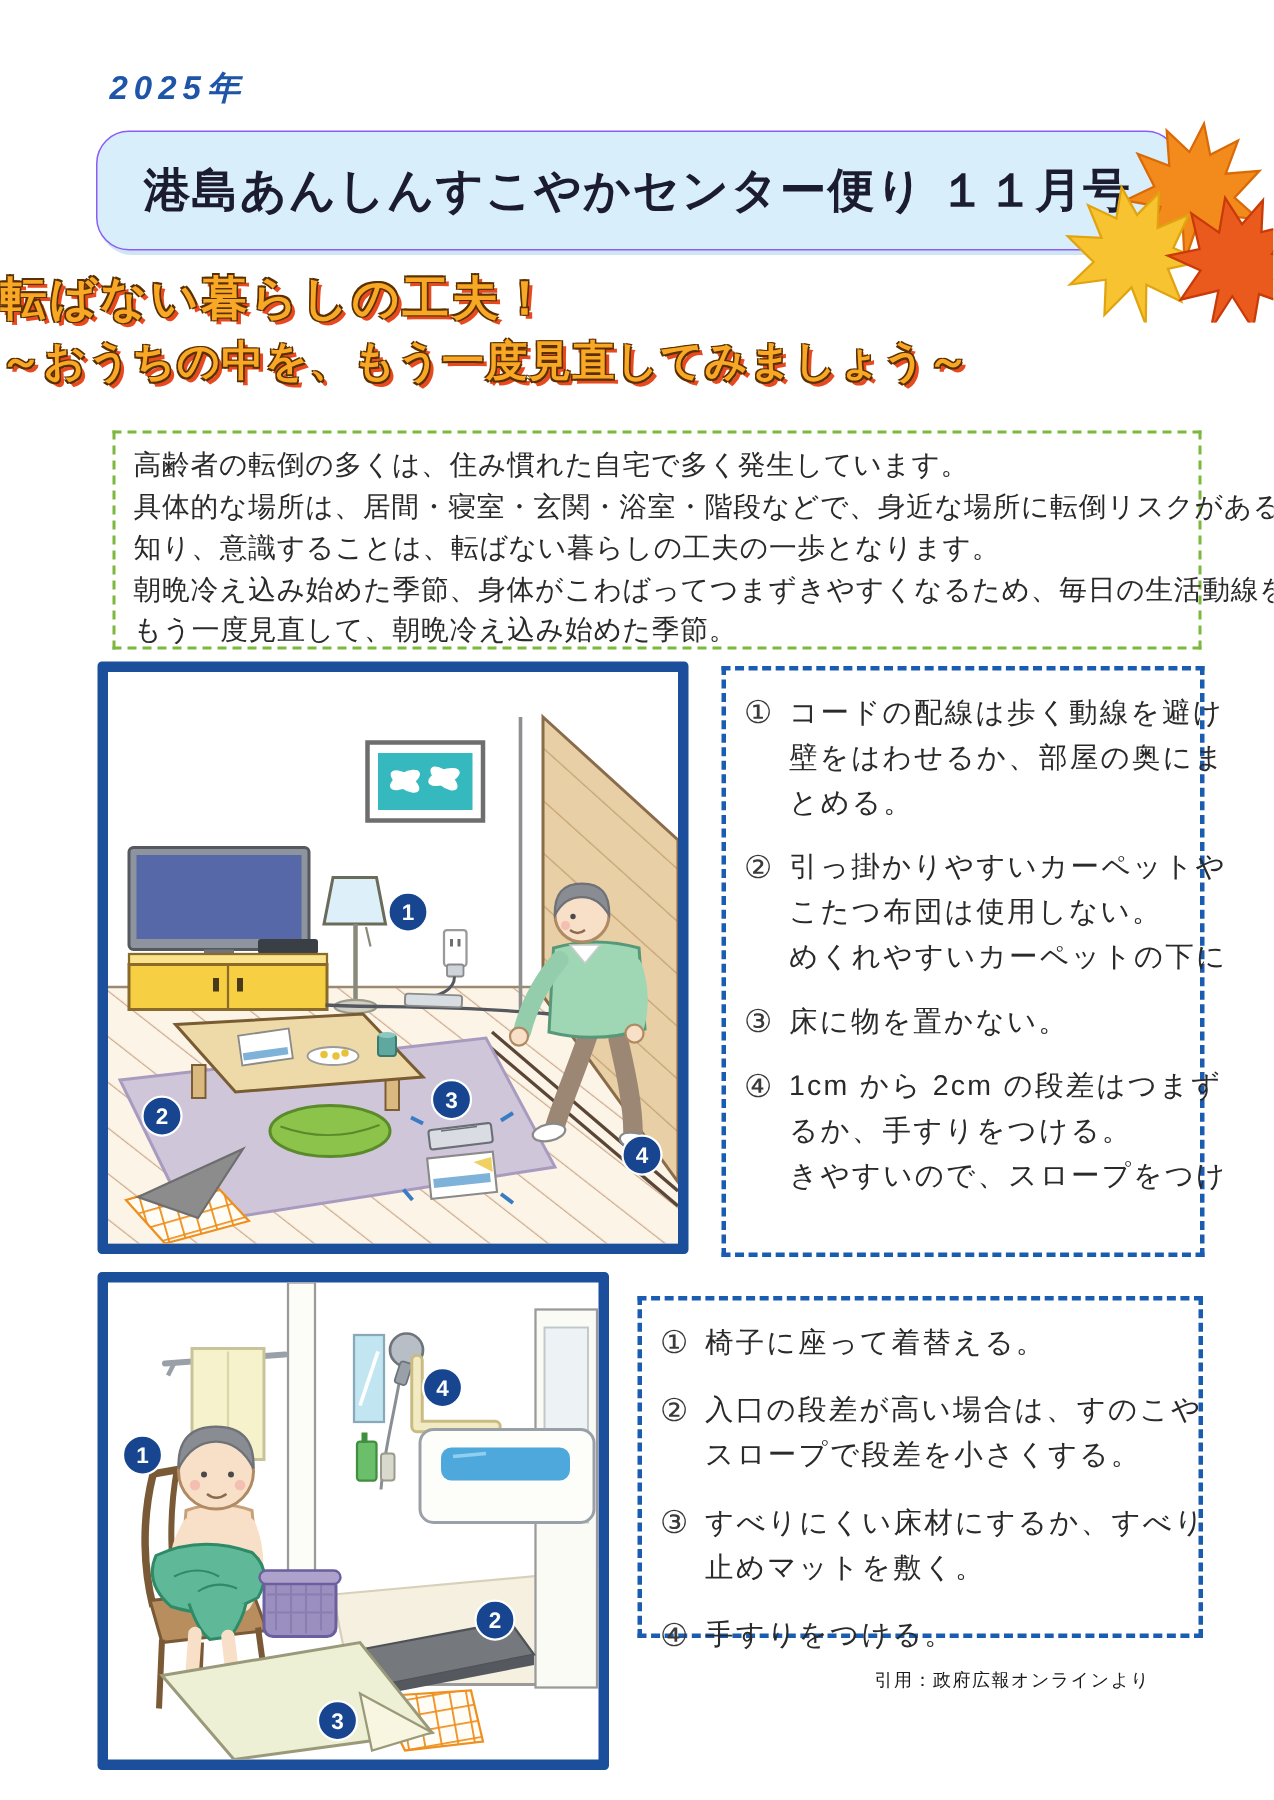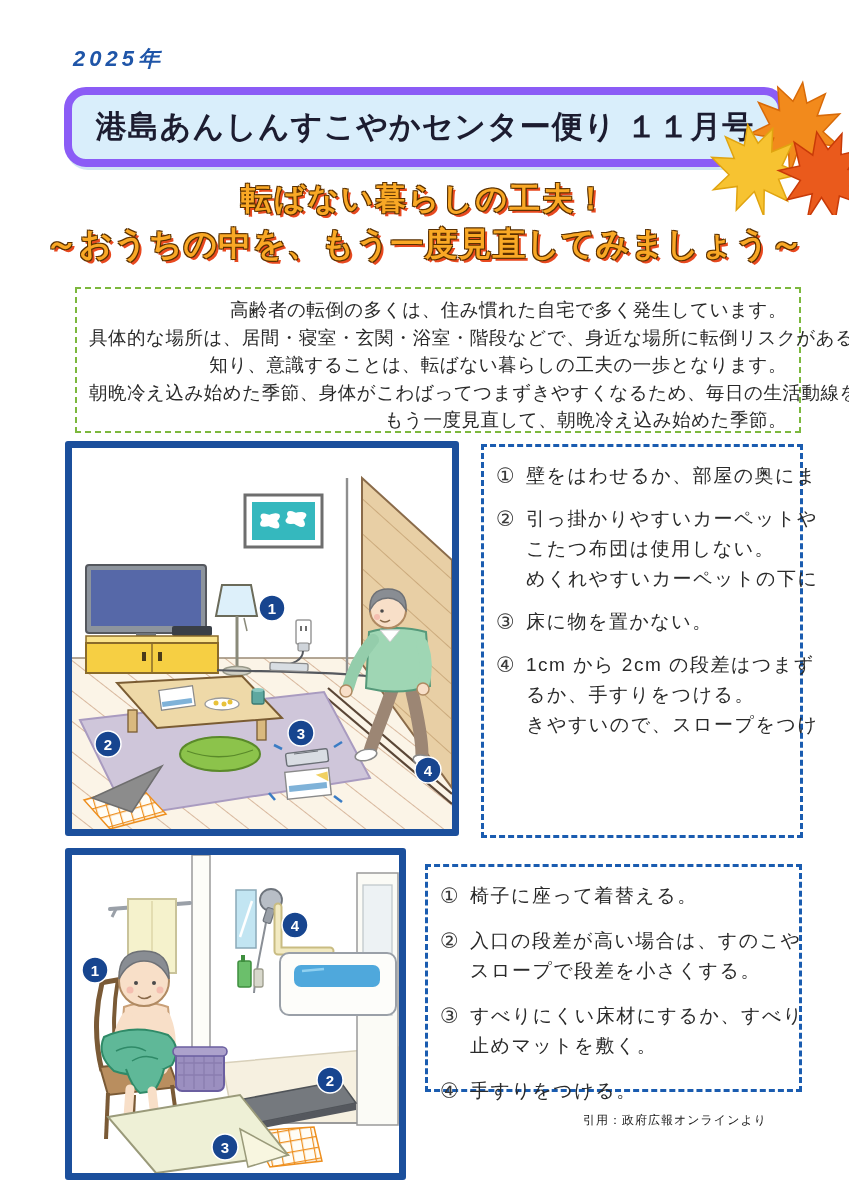--- a/index.html
+++ b/index.html
@@ -10,44 +10,44 @@
   }
   .abs{position:absolute;}
   
   .year{
     left:73px;top:44px;font-size:22px;font-weight:bold;font-style:italic;
     color:#1F55A8;letter-spacing:4px;
   }
   
   .header-box{
     left:64px;top:87px;width:722px;height:80px;box-sizing:border-box;
-    background:#D9EEFB;border:8px solid #8b5cf6;border-radius:22px;
+    background:#D9EEFB;border:1px solid #8b5cf6;border-radius:22px;
     display:flex;align-items:center;justify-content:center;
     box-shadow:2px 3px 0 rgba(120,180,220,.35);
   }
   .header-box .title{
     font-size:31px;font-weight:bold;color:#1C1C30;letter-spacing:1px;white-space:nowrap;
   }
   
   .leaves{left:706px;top:80px;width:143px;height:135px;}
   
   .headline{
-    left:0;width:849px;text-align:center;font-weight:bold;white-space:nowrap;
+    left:0;width:849px;font-weight:bold;white-space:nowrap;
     color:#F9A825;
     text-shadow:
       -1px -1px 0 #5a3000, 1px -1px 0 #5a3000,
       -1px  1px 0 #5a3000, 1px  1px 0 #5a3000,
       3px 3px 0 #E8491F;
   }
   .headline.l1{top:178px;font-size:31px;letter-spacing:2px;}
-  .headline.l2{top:222px;font-size:33px;letter-spacing:1px;}
+  .headline.l2{top:222px;font-size:28px;letter-spacing:1px;}
   
   .intro-box{
     left:75px;top:287px;width:726px;height:146px;box-sizing:border-box;
-    border:2px dashed #7CB83D;padding:7px 12px 0 12px;text-align:right;
+    border:2px dashed #7CB83D;padding:7px 12px 0 12px;
   }
   .intro-box .line{
     font-size:18.5px;line-height:27.5px;color:#2a2a2a;letter-spacing:.5px;white-space:nowrap;
   }
   
   .pic-frame{
     box-sizing:border-box;border:7px solid #1B4F9C;background:#ffffff;border-radius:3px;
   }
   .pic-living{left:65px;top:441px;width:394px;height:395px;}
   .pic-bath{left:65px;top:848px;width:341px;height:332px;}
@@ -271,21 +271,23 @@
     <circle cx="356" cy="322" r="13" fill="#17458F" stroke="#ffffff" stroke-width="1.5"></circle>
     <text class="marker-text" x="356" y="327.5" text-anchor="middle">4</text>
   </g>
 </svg>
 </div>
 
 <div class="abs tips-box tips-living">
   <div class="tip-item">
     <div class="tip-num">①</div>
     <div class="tip-lines">
+      <div class="tline">コードの配線は歩く動線を避け</div>
       <div class="tline">壁をはわせるか、部屋の奥にま</div>
+      <div class="tline">とめる。</div>
     </div>
   </div>
   <div class="tip-item">
     <div class="tip-num">②</div>
     <div class="tip-lines">
       <div class="tline">引っ掛かりやすいカーペットや</div>
       <div class="tline">こたつ布団は使用しない。</div>
       <div class="tline">めくれやすいカーペットの下に</div>
     </div>
   </div>

